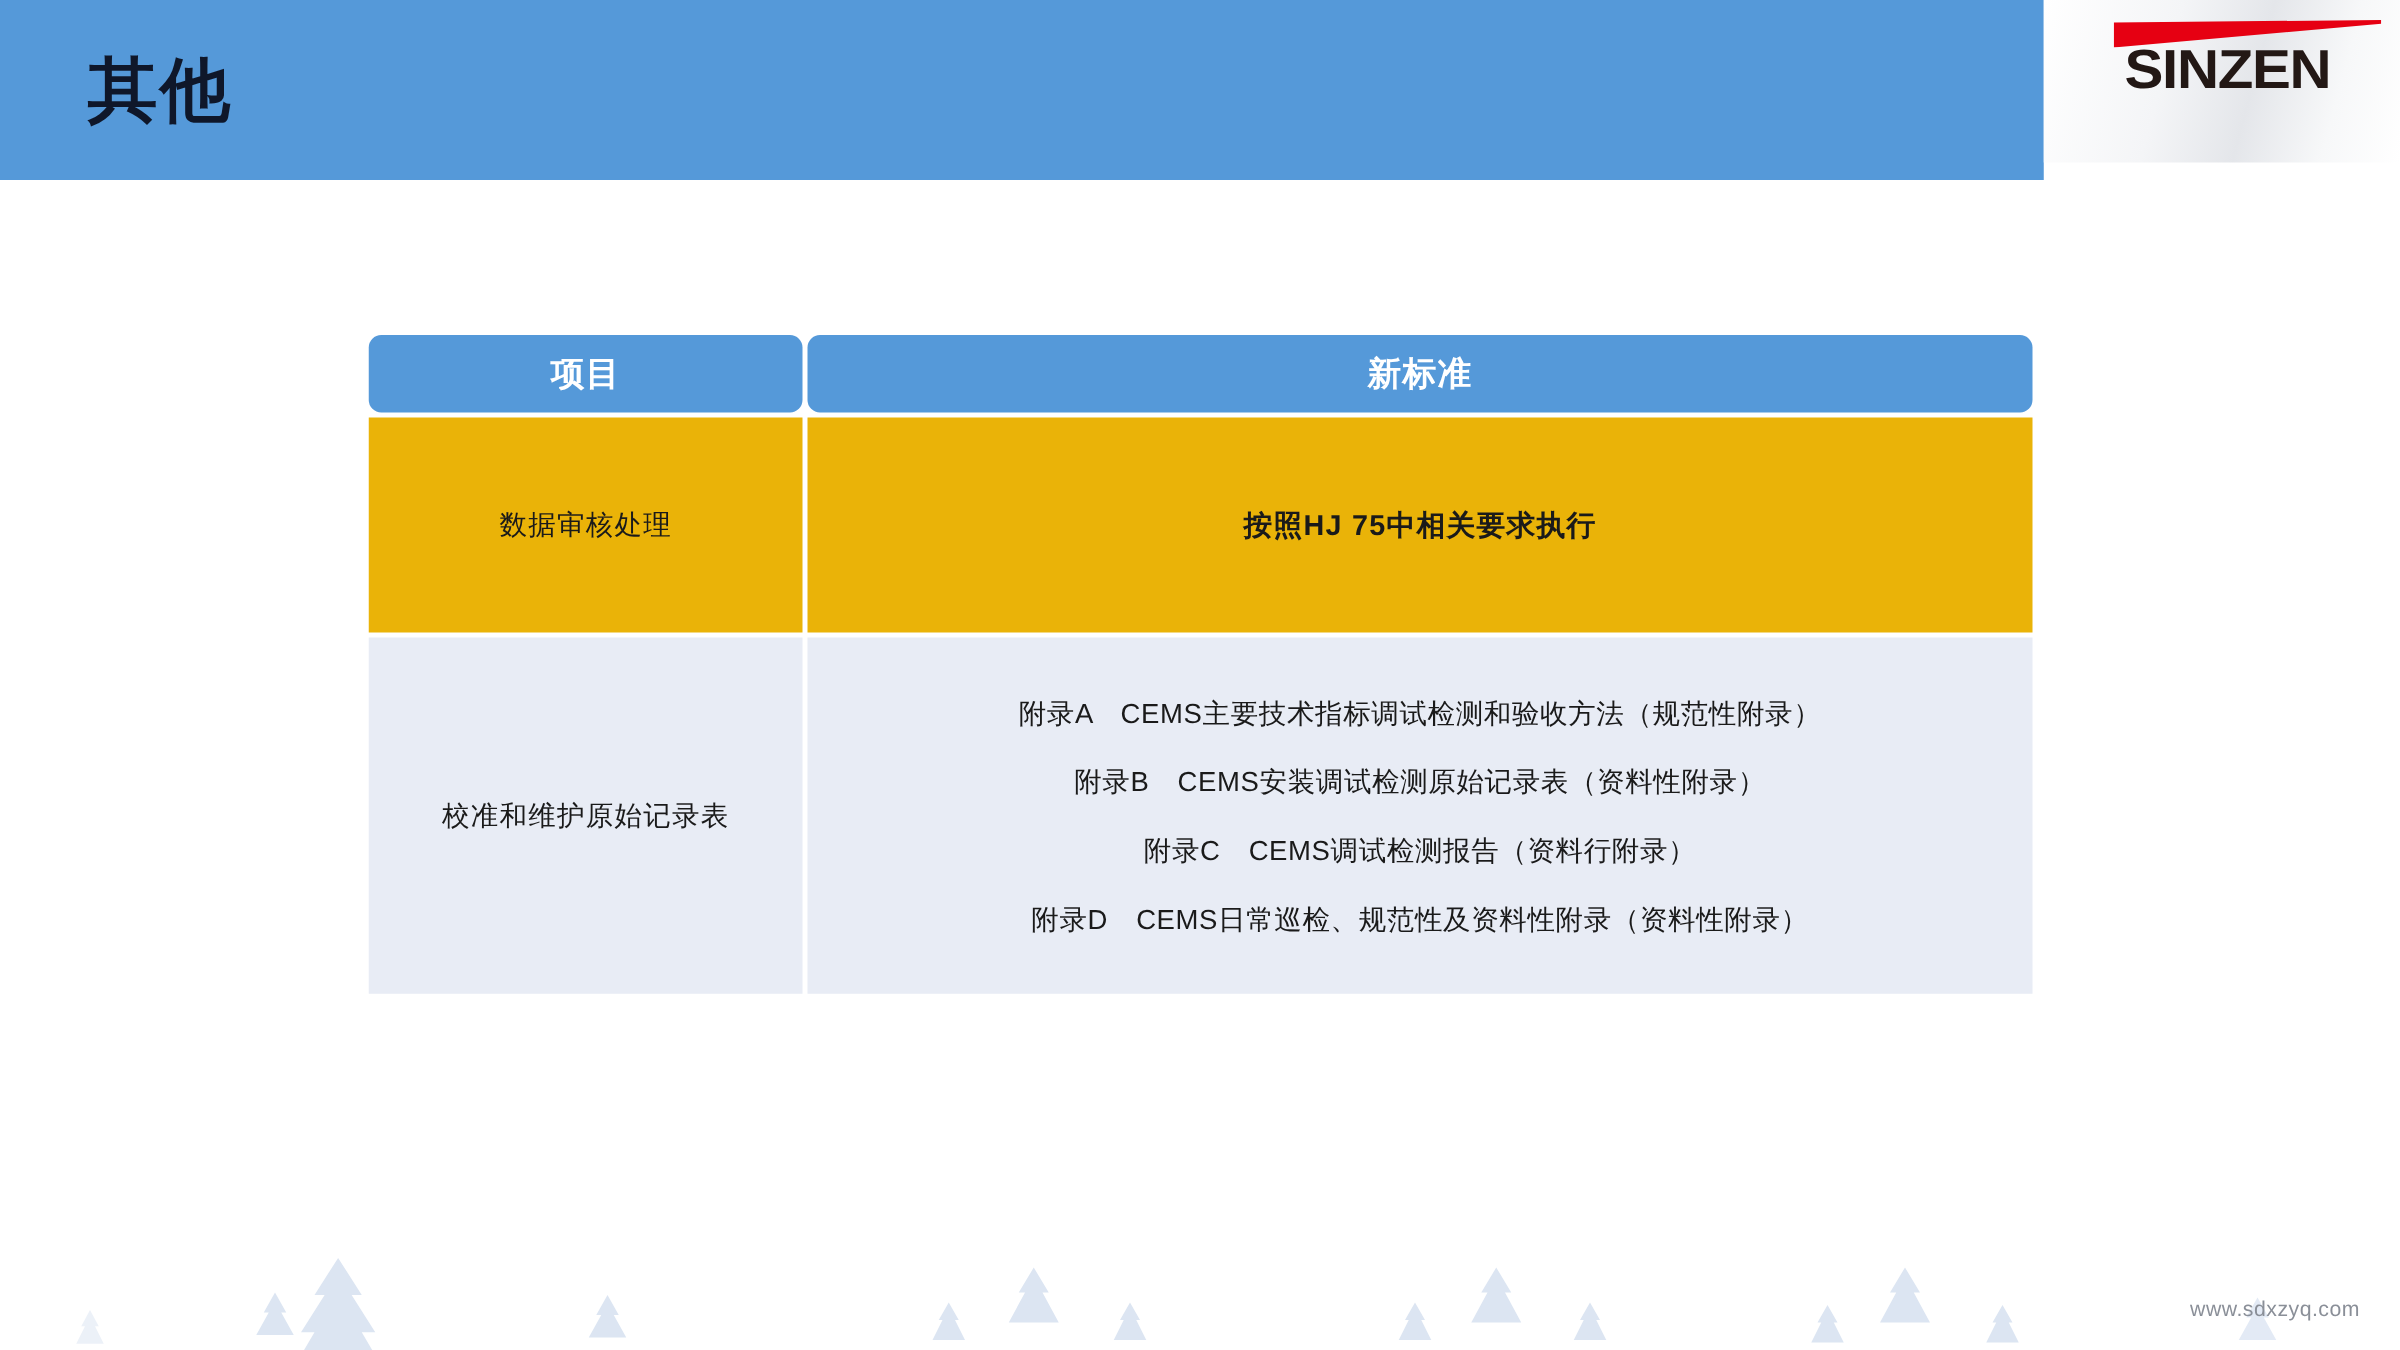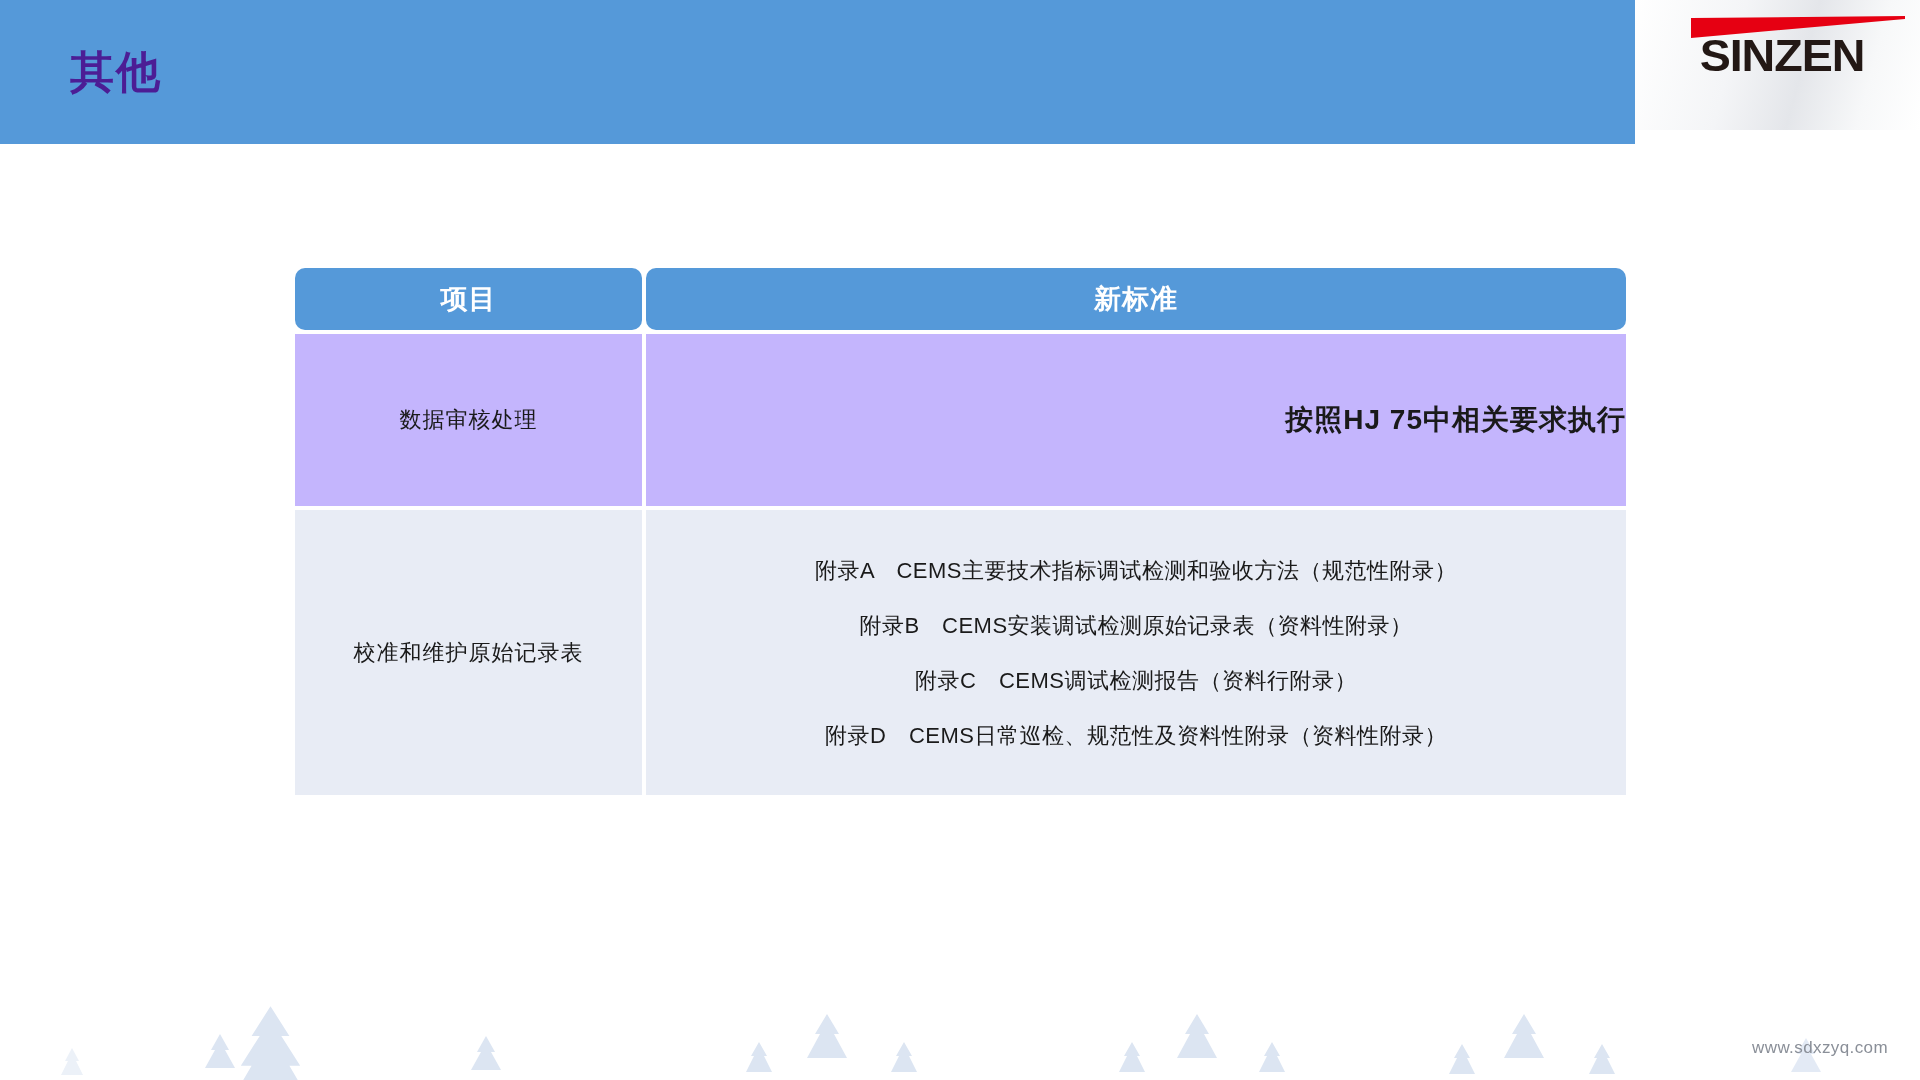--- a/index.html
+++ b/index.html
@@ -23,23 +23,23 @@
     left: 0;
     top: 0;
     width: 1635px;
     height: 144px;
     background: #5599D9;
   }
   .slide-title {
     position: absolute;
     left: 70px;
     top: 16px;
-    font-size: 44px;
-    font-weight: bold;
-    color: #4c1d95;
+    font-size: 56px;
+    font-weight: bold;
+    color: #0f172a;
     letter-spacing: 2px;
     line-height: 112px;
     white-space: nowrap;
   }
 
   
   .logo-area {
     position: absolute;
     right: 0px;
     top: 0px;
@@ -111,37 +111,37 @@
     background: #5599D9;
     color: #ffffff;
     font-size: 27px;
     font-weight: bold;
     text-align: center;
     height: 62px;
     letter-spacing: 1px;
     border-radius: 10px;
   }
   .row-a td {
-    background: #c4b5fd;
+    background: #eab308;
     height: 172px;
     color: #1a1a1a;
   }
   .row-b td {
     background: #E8ECF5;
     height: 285px;
     color: #1a1a1a;
   }
   .cell-item {
     text-align: center;
     font-size: 22px;
     letter-spacing: 1px;
   }
   .cell-std-single {
-    text-align: right;
-    font-size: 28px;
+    text-align: center;
+    font-size: 23px;
     font-weight: bold;
     letter-spacing: 1px;
   }
   .appendix-list {
     text-align: center;
     font-size: 22px;
     line-height: 55px;
     letter-spacing: 0.5px;
     padding: 6px 10px;
   }

